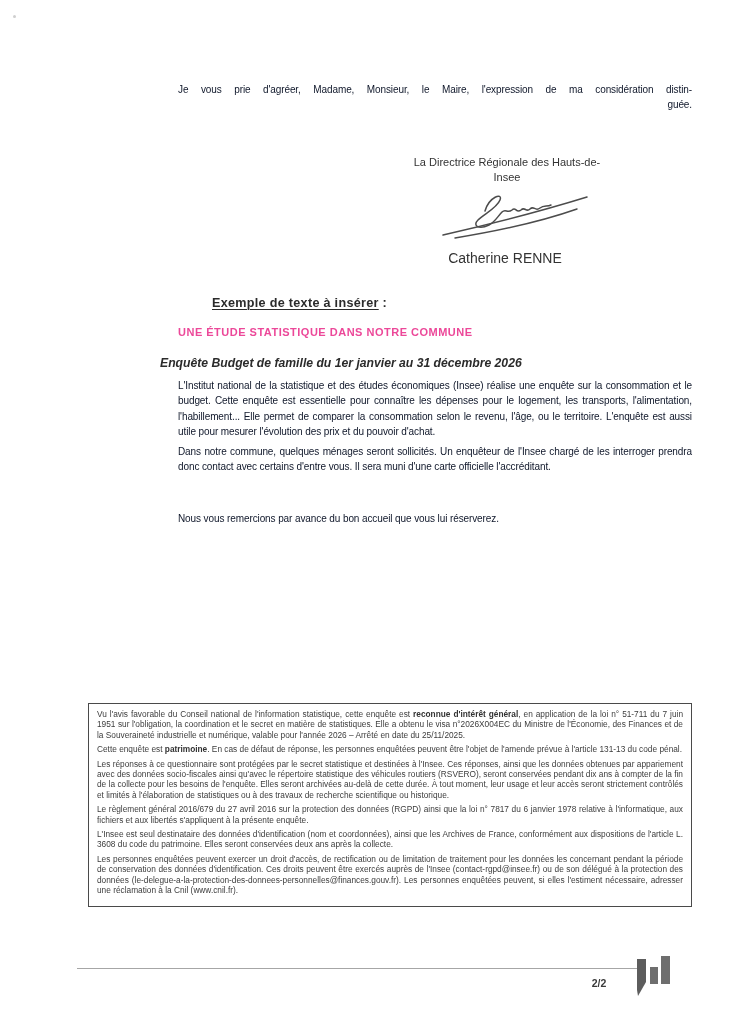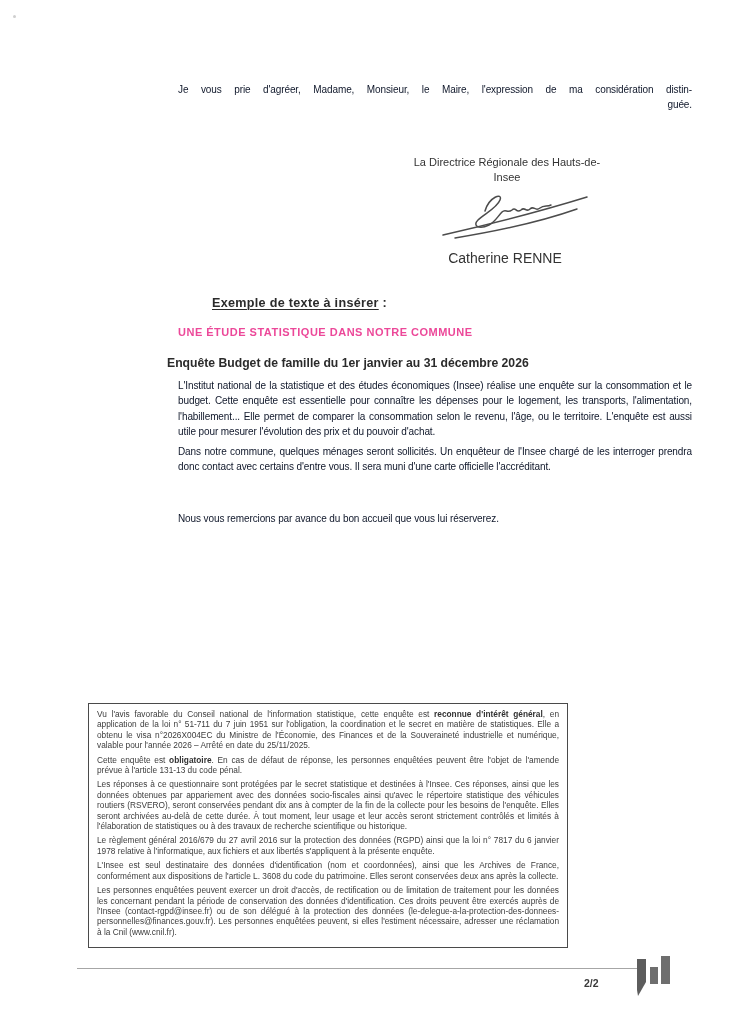--- a/index.html
+++ b/index.html
@@ -62,21 +62,21 @@
     font-size: 12.2px;
     font-weight: bold;
     letter-spacing: 0px;
     color: #2b2b2b;
   }
 
   
   .legal-box {
     left: 88px;
     top: 703px;
-    width: 480px;
+    width: 604px;
     box-sizing: border-box;
     border: 1px solid #4a4a4a;
     padding: 5px 8px 6px 8px;
     background: #ffffff;
   }
   .legal-box p {
     margin: 0 0 4px 0;
     font-size: 8.3px;
     line-height: 10.4px;
     text-align: justify;
@@ -90,21 +90,21 @@
     left: 77px;
     top: 968px;
     width: 562px;
     height: 1px;
     background: #a6a6a6;
   }
   .page-number {
     left: 584px;
     top: 977px;
     width: 30px;
-    text-align: left;
+    text-align: center;
     font-size: 10.5px;
     font-weight: bold;
     color: #3a3a3a;
   }
 
   .speck {
     left: 13px;
     top: 15px;
     width: 3px;
     height: 3px;
@@ -136,31 +136,31 @@
 </svg>
 
 <div class="abs signer-name" style="left:415px; top:250px; width:180px;">Catherine RENNE</div>
 
 <div class="abs insert-heading" style="left:178px; top:296px;">
   <span class="u">Exemple de texte à insérer</span><span> :</span>
 </div>
 
 <div class="abs letter-title" style="left:178px; top:326px;">UNE ÉTUDE STATISTIQUE DANS NOTRE COMMUNE</div>
 
-<div class="abs letter-subtitle" style="left:167px; top:356px;">Enquête Budget de famille du 1er janvier au 31 décembre 2026</div>
+<div class="abs letter-subtitle" style="left:160px; top:356px;font-style:italic;">Enquête Budget de famille du 1er janvier au 31 décembre 2026</div>
 
 <div class="abs body-text" style="left:178px; top:378px; width:514px;">L'Institut national de la statistique et des études économiques (Insee) réalise une enquête sur la consommation et le budget. Cette enquête est essentielle pour connaître les dépenses pour le logement, les transports, l'alimentation, l'habillement... Elle permet de comparer la consommation selon le revenu, l'âge, ou le territoire. L'enquête est aussi utile pour mesurer l'évolution des prix et du pouvoir d'achat.</div>
 
 <div class="abs body-text" style="left:178px; top:444px; width:514px;">Dans notre commune, quelques ménages seront sollicités. Un enquêteur de l'Insee chargé de les interroger prendra donc contact avec certains d'entre vous. Il sera muni d'une carte officielle l'accréditant.</div>
 
 <div class="abs body-text" style="left:178px; top:511px; width:514px;">Nous vous remercions par avance du bon accueil que vous lui réserverez.</div>
 
 <div class="abs legal-box">
   <p><span>Vu l'avis favorable du Conseil national de l'information statistique, cette enquête est </span><b>reconnue d'intérêt général</b><span>, en application de la loi n° 51-711 du 7 juin 1951 sur l'obligation, la coordination et le secret en matière de statistiques. Elle a obtenu le visa n°2026X004EC du Ministre de l'Économie, des Finances et de la Souveraineté industrielle et numérique, valable pour l'année 2026 – Arrêté en date du 25/11/2025.</span></p>
-  <p><span>Cette enquête est </span><b>obligatoire</b><span>. En cas de défaut de réponse, les personnes enquêtées peuvent être l'objet de l'amende prévue à l'article 131-13 du code pénal.</span></p>
+  <p><span>Cette enquête est </span><b>patrimoine</b><span>. En cas de défaut de réponse, les personnes enquêtées peuvent être l'objet de l'amende prévue à l'article 131-13 du code pénal.</span></p>
   <p>Les réponses à ce questionnaire sont protégées par le secret statistique et destinées à l'Insee. Ces réponses, ainsi que les données obtenues par appariement avec des données socio-fiscales ainsi qu'avec le répertoire statistique des véhicules routiers (RSVERO), seront conservées pendant dix ans à compter de la fin de la collecte pour les besoins de l'enquête. Elles seront archivées au-delà de cette durée. À tout moment, leur usage et leur accès seront strictement contrôlés et limités à l'élaboration de statistiques ou à des travaux de recherche scientifique ou historique.</p>
   <p>Le règlement général 2016/679 du 27 avril 2016 sur la protection des données (RGPD) ainsi que la loi n° 7817 du 6 janvier 1978 relative à l'informatique, aux fichiers et aux libertés s'appliquent à la présente enquête.</p>
   <p>L'Insee est seul destinataire des données d'identification (nom et coordonnées), ainsi que les Archives de France, conformément aux dispositions de l'article L. 3608 du code du patrimoine. Elles seront conservées deux ans après la collecte.</p>
   <p>Les personnes enquêtées peuvent exercer un droit d'accès, de rectification ou de limitation de traitement pour les données les concernant pendant la période de conservation des données d'identification. Ces droits peuvent être exercés auprès de l'Insee (contact-rgpd@insee.fr) ou de son délégué à la protection des données (le-delegue-a-la-protection-des-donnees-personnelles@finances.gouv.fr). Les personnes enquêtées peuvent, si elles l'estiment nécessaire, adresser une réclamation à la Cnil (www.cnil.fr).</p>
 </div>
 
 <div class="abs footer-rule"></div>
 
 <div class="abs page-number">2/2</div>
 

